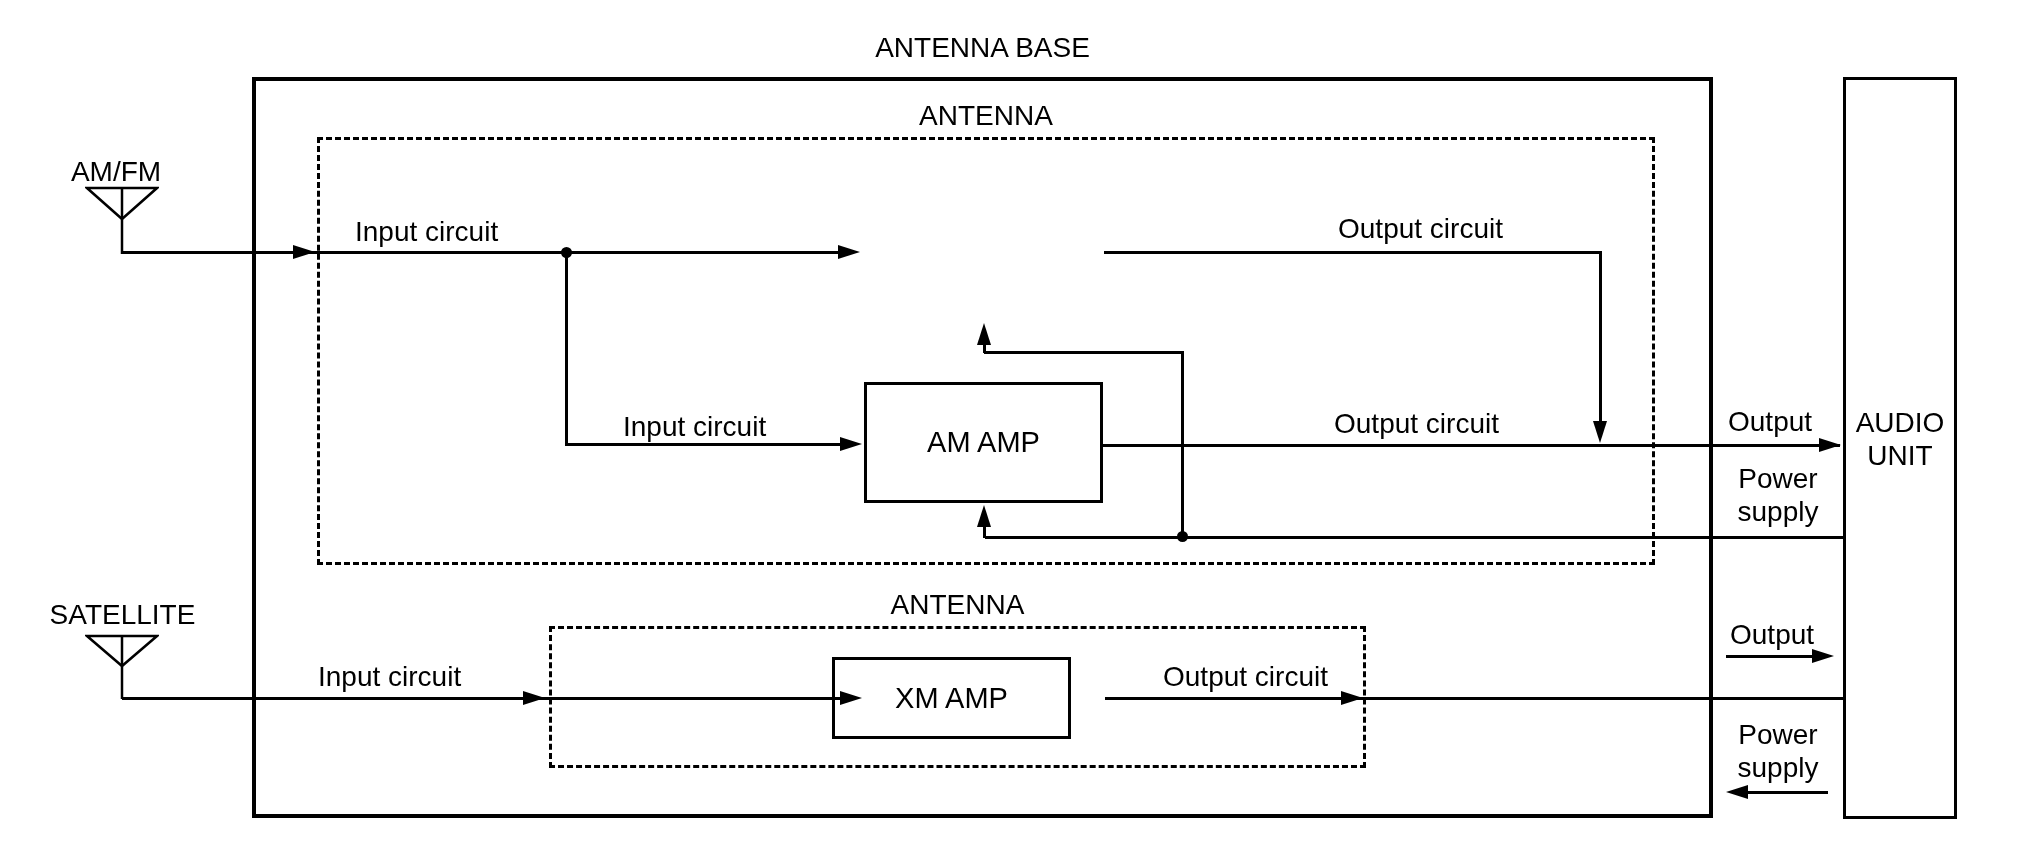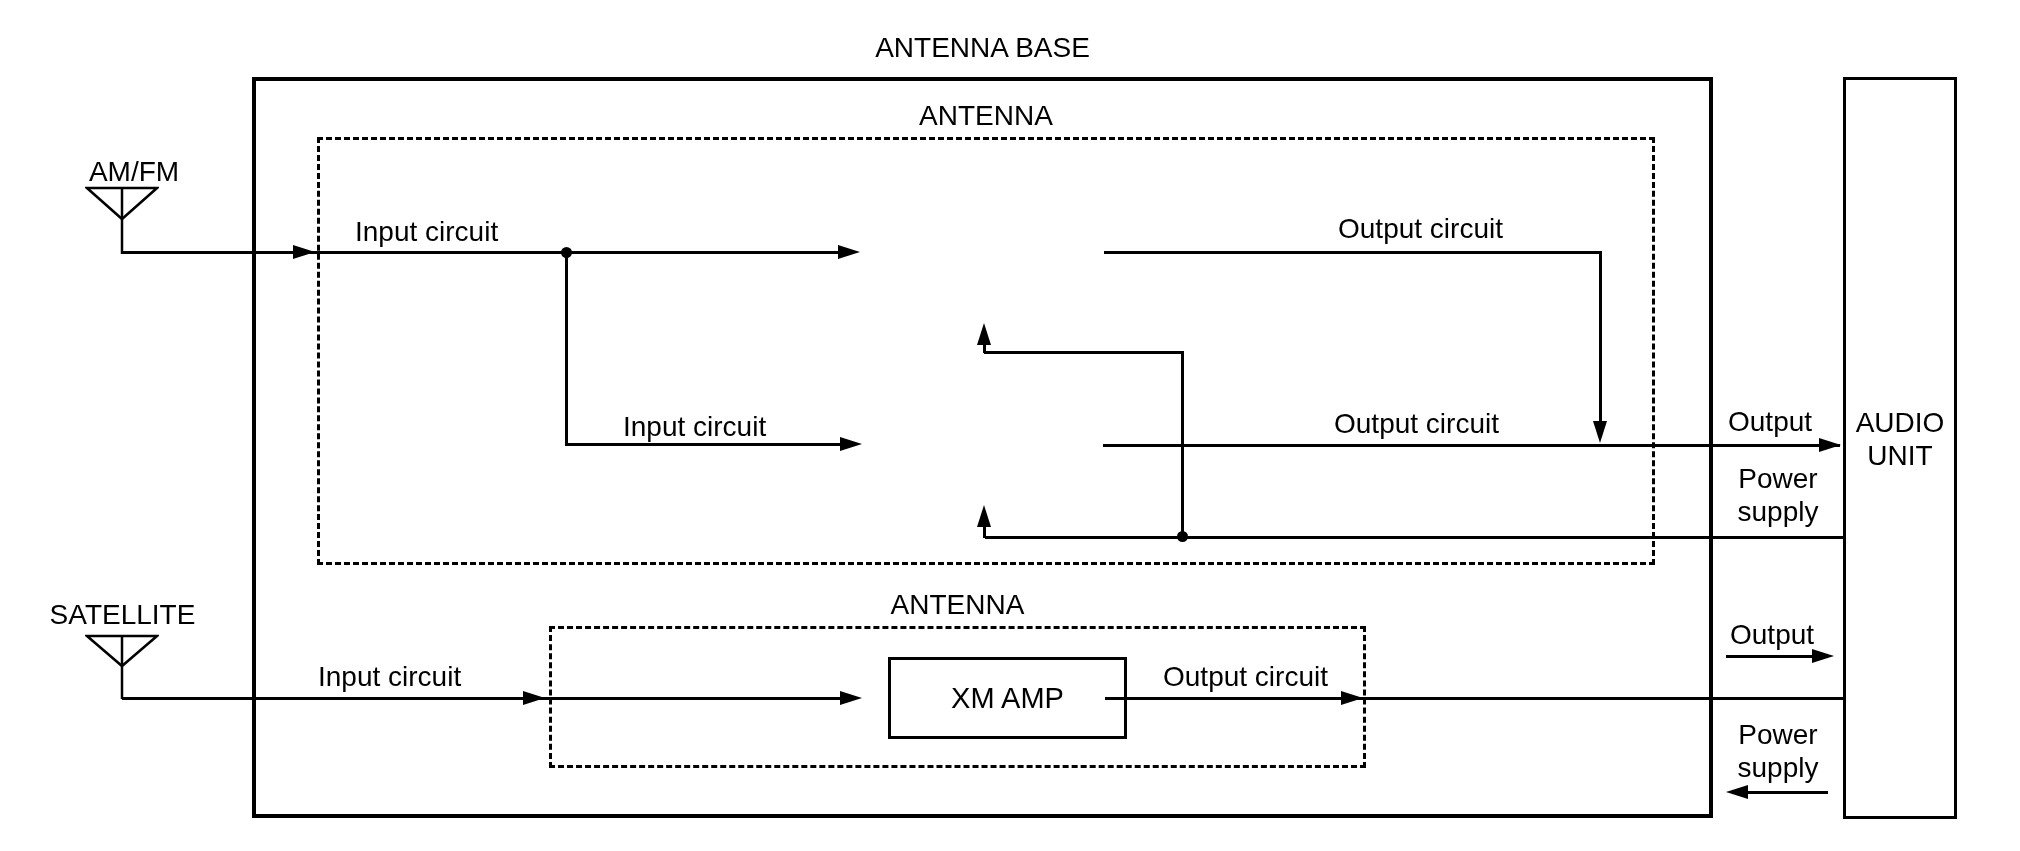--- a/index.html
+++ b/index.html
@@ -35,25 +35,28 @@
 
   <div class="box" style="left:1843px;top:77px;width:114px;height:742px;"></div>
   <div class="lbl center wrap" style="left:1843px;top:406px;width:114px;">AUDIO UNIT</div>
 
   <div class="dashedbox" style="left:317px;top:137px;width:1338px;height:428px;"></div>
   <div class="lbl center" style="left:317px;top:101px;width:1338px;">ANTENNA</div>
 
   <div class="dashedbox" style="left:549px;top:626px;width:817px;height:142px;"></div>
   <div class="lbl center" style="left:549px;top:590px;width:817px;">ANTENNA</div>
 
-  <div class="ampbox" style="left:888px;top:657px;width:239px;height:82px;justify-content:center;">
+  <div class="ampbox" style="left:864px;top:382px;width:239px;height:121px;">
+    <span>AM AMP</span>
+  </div>
+  <div class="ampbox" style="left:832px;top:657px;width:239px;height:82px;justify-content:center;">
     <span>XM AMP</span>
   </div>
 
-  <div class="lbl center" style="left:54px;top:157px;width:160px;">AM/FM</div>
+  <div class="lbl center" style="left:36px;top:157px;width:160px;">AM/FM</div>
   <svg style="position:absolute;left:85px;top:186px;" width="74" height="69" viewBox="0 0 74 69">
     <polygon points="2,2 72,2 37,33" fill="none" stroke="#000" stroke-width="2.5"></polygon>
     <line x1="37" y1="2" x2="37" y2="68" stroke="#000" stroke-width="2.5"></line>
   </svg>
 
   <div class="lbl center" style="left:30px;top:600px;width:185px;">SATELLITE</div>
   <svg style="position:absolute;left:85px;top:634px;" width="74" height="66" viewBox="0 0 74 66">
     <polygon points="2,2 72,2 37,32" fill="none" stroke="#000" stroke-width="2.5"></polygon>
     <line x1="37" y1="2" x2="37" y2="65" stroke="#000" stroke-width="2.5"></line>
   </svg>

